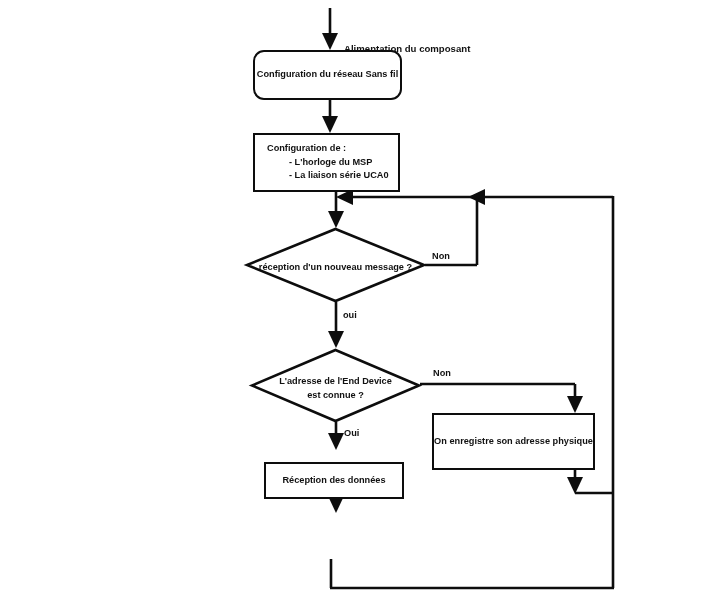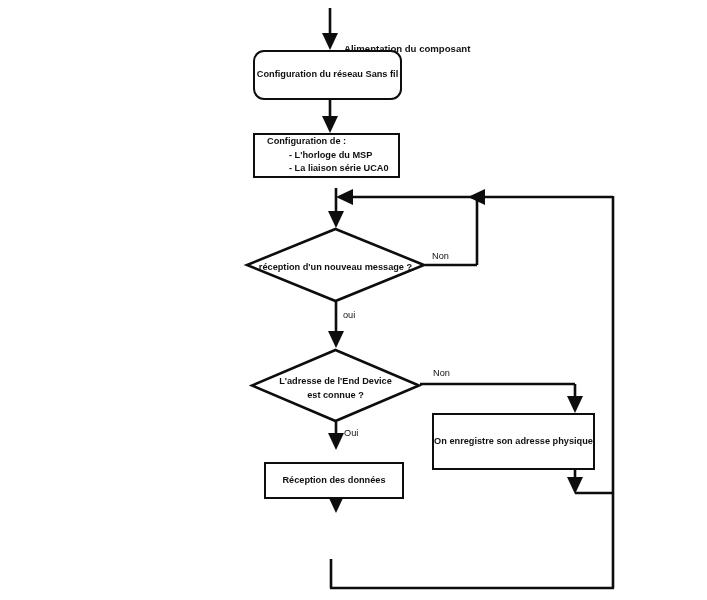--- a/index.html
+++ b/index.html
@@ -69,21 +69,21 @@
     text-align: center;
     font-weight: bold;
     font-size: 9.2px;
     line-height: 1.5;
     color: #111111;
     pointer-events: none;
   }
   .edge-label {
     position: absolute;
     color: #111111;
-    font-weight: normal;
+    font-weight: bold;
     font-size: 9.2px;
     white-space: nowrap;
     z-index: 3;
     text-align: right;
   }
   .title-label {
     position: absolute;
     color: #111111;
     font-weight: bold;
     font-size: 9.6px;
@@ -145,21 +145,21 @@
     <line class="ln" x1="331" y1="559" x2="331" y2="588"></line>
     <line class="ln" x1="330" y1="588" x2="614" y2="588"></line>
   </svg>
 
   <div class="title-label" style="left:344px; top:13px;margin-top:30px;">Alimentation du composant</div>
 
   <div class="node proc rounded" style="left:253px; top:50px; width:149px; height:50px;">
     <span>Configuration du réseau Sans fil</span>
   </div>
 
-  <div class="node proc leftalign" style="left:253px; top:133px; width:147px; height:45px;">
+  <div class="node proc leftalign" style="left:253px; top:133px; width:147px; height:59px;">
     <div style="width:100%;">
       <div>Configuration de :</div>
       <div style="padding-left:22px;">- L'horloge du MSP</div>
       <div style="padding-left:22px;">- La liaison série UCA0</div>
     </div>
   </div>
 
   <div class="dia-wrap" style="left:245px; top:227px; width:181px; height:76px;">
     <svg width="181" height="76" viewBox="0 0 181 76">
       <polygon points="90.5,2 179,38 90.5,74 2,38" fill="#ffffff" stroke="#0d0d0d" stroke-width="2.6"></polygon>

